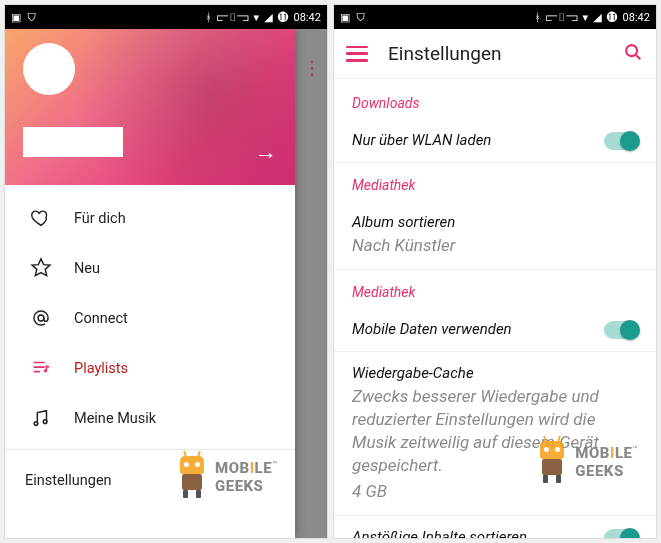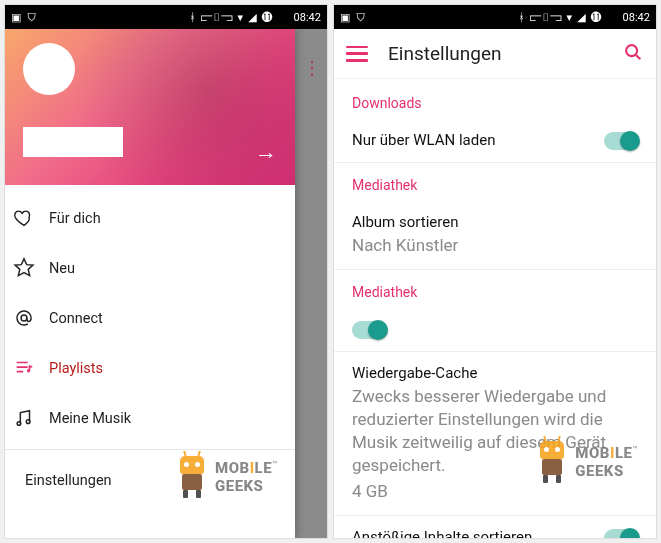--- a/index.html
+++ b/index.html
@@ -26,21 +26,21 @@
     background: #000;
     color: #fff;
     display: flex;
     align-items: center;
     padding: 0 6px;
     font-size: 12px;
   }
   .status-left { display: flex; gap: 6px; align-items: center; }
   .status-right { margin-left: auto; display: flex; gap: 5px; align-items: center; }
   .status-right span, .status-left span { font-size: 11px; }
-  .clock { font-size: 12px; margin-left: 16px; }
+  .clock { font-size: 12px; margin-left: 0; }
 
   
   .drawer-wrap { position: relative; height: calc(100% - 24px); background: #8b8b8b; }
   .drawer {
     width: 290px; height: 100%; background: #fff;
     box-shadow: 2px 0 8px rgba(0,0,0,.25);
   }
   .drawer-header {
     height: 156px;
     background: linear-gradient(135deg, #f8a76b 0%, #f06a8a 40%, #e4417c 70%, #d22e72 100%);
@@ -63,40 +63,40 @@
   .header-arrow {
     position:absolute; right:18px; bottom:20px; color:#fff; font-size:22px;
   }
   .menu-dots {
     position:absolute; top: 36px; right: 8px; color:#b23057;
     font-size:18px; letter-spacing:-2px; line-height:6px;
   }
 
   .nav-list { padding: 8px 0 0 0; }
   .nav-item {
-    display:flex; align-items:center; gap: 14px;
-    padding: 14px 8px; font-size:14.5px; color:#222;
+    display:flex; align-items:center; gap: 22px;
+    padding: 14px 25px; font-size:14.5px; color:#222;
   }
   .nav-item.active { color:#b91c1c; }
   .nav-icon { width:22px; height:22px; display:flex; align-items:center; justify-content:center; flex-shrink:0; }
   .nav-icon svg { width:22px; height:22px; }
   .divider { height:1px; background:#e6e6e6; margin: 6px 0; }
   .settings-row { padding:16px 20px; font-size:14.5px; color:#222; }
 
   
   .appbar {
     height:50px; display:flex; align-items:center; padding:0 12px; gap: 20px;
     border-bottom: 1px solid #f1f1f1;
   }
   .hamburger { width:22px; height:16px; display:flex; flex-direction:column; justify-content:space-between; }
   .hamburger span { height:2.5px; background:#e6306f; border-radius:1px; }
   .appbar-title { font-size:19px; color:#222; flex:1; }
   .search-ic { color:#e6306f; }
 
-  .settings-body { padding: 2px 0 0 0; height: calc(100% - 24px - 50px); overflow:hidden; }
+  .settings-body { padding: 2px 0 0 0; height: calc(100% - 24px - 50px); overflow:hidden;font-style:italic; }
   .section-header { color:#e6306f; font-size:14px; padding:14px 18px 8px; }
   .setting-row { padding: 12px 18px; display:flex; align-items:flex-start; }
   .setting-text { flex:1; }
   .setting-title { font-size:15px; color:#111; }
   .setting-sub { font-size:17px; color:#8a8a8a; margin-top:3px; line-height:1.35; padding-right:6px; }
   .sep { height:1px; background:#eee; }
 
   .switch {
     width:34px; height:18px; border-radius:10px; background:#a7dcd4;
     position:relative; margin-top:1px; flex-shrink:0;
@@ -282,20 +282,23 @@
       <div class="setting-row">
         <div class="setting-text">
           <div class="setting-title">Album sortieren</div>
           <div class="setting-sub">Nach Künstler</div>
         </div>
       </div>
       <div class="sep"></div>
 
       <div class="section-header">Mediathek</div>
       <div class="setting-row">
+        <div class="setting-text">
+            <div class="setting-title">Mobile Daten verwenden</div>
+          </div>
         <div class="switch"></div>
       </div>
       <div class="sep"></div>
       <div class="setting-row">
         <div class="setting-text">
           <div class="setting-title">Wiedergabe-Cache</div>
           <div class="setting-sub">Zwecks besserer Wiedergabe und reduzierter Einstellungen wird die Musik zeitweilig auf diesem Gerät gespeichert.</div>
           <div class="setting-sub">4 GB</div>
         </div>
       </div>

